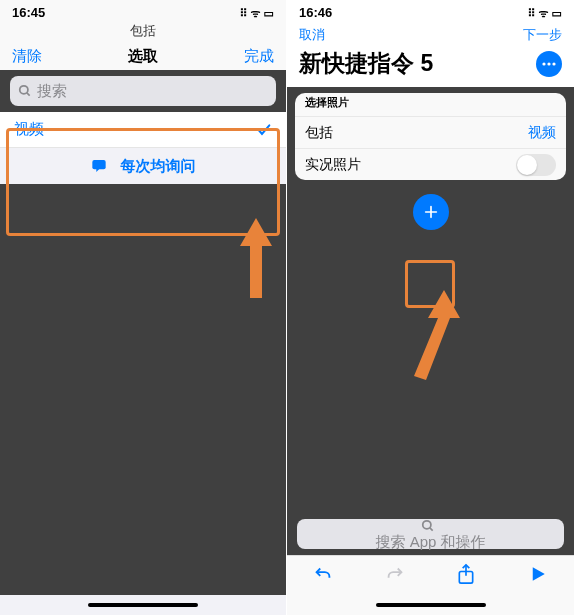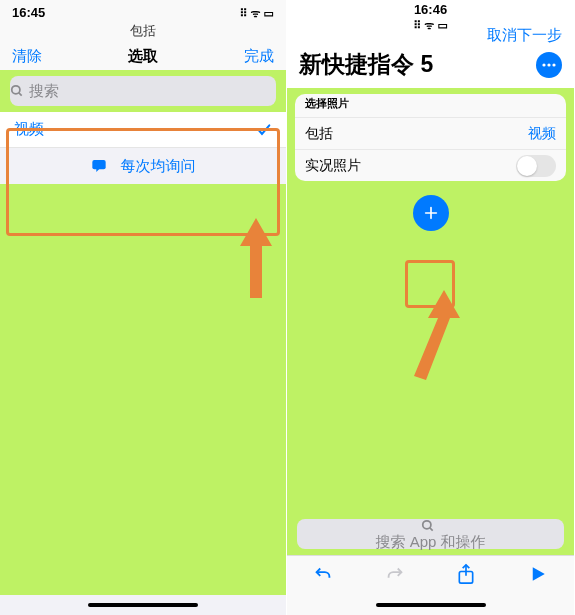--- a/index.html
+++ b/index.html
@@ -1,34 +1,34 @@
 <!DOCTYPE html>
 <html><head>
   <meta charset="utf-8">
   <style>
     * { margin: 0; padding: 0; box-sizing: border-box; font-family: -apple-system, 'PingFang SC', sans-serif; }
     body { background: #fff; width: 575px; height: 615px; display: flex; }
-    .pane { width: 287px; height: 615px; background: #bef264; position: relative; overflow: hidden; }
+    .pane { width: 287px; height: 615px; background: #404040; position: relative; overflow: hidden; }
     .pane-left { border-right: 1px solid #fff; }
     .status-bar { height: 22px; display: flex; justify-content: space-between; align-items: center; padding: 2px 12px 0; background: #f9f9f9; font-size: 13px; font-weight: 600; }
     .status-icons { display: flex; gap: 3px; align-items: center; font-size: 11px; }
-    .pane-right .status-bar { background: #fff; flex-direction: column; }
+    .pane-right .status-bar { background: #fff; }
     .sub-header { height: 20px; text-align: center; font-size: 13px; background: #f9f9f9; color: #333; }
     .header-row { height: 28px; display: flex; justify-content: space-between; align-items: center; padding: 0 12px; background: #f9f9f9; font-size: 15px; }
     .header-row .center { font-weight: 600; color: #000; }
     .header-row .side { color: #007aff; font-size: 15px; }
-    .search-bar { margin: 6px 10px; height: 30px; background: #e4e4e9; border-radius: 8px; display: flex; align-items: center; padding: 0 0; color: #8a8a8e; font-size: 15px; }
+    .search-bar { margin: 6px 10px; height: 30px; background: #e4e4e9; border-radius: 8px; display: flex; align-items: center; padding: 0 8px; color: #8a8a8e; font-size: 15px; }
     .search-bar svg { margin-right: 5px; flex-shrink: 0; }
     .list { background: #fff; }
     .list-item { height: 36px; display: flex; justify-content: space-between; align-items: center; padding: 0 14px; border-bottom: 0.5px solid #e5e5e5; color: #007aff; font-size: 15px; }
     .list-item.sel svg { display: block; }
-    .ask-row { height: 36px; display: flex; justify-content: center; align-items: center; gap: 14px; font-size: 15px; color: #007aff; background: #f2f2f7; }
+    .ask-row { height: 36px; display: flex; justify-content: center; align-items: center; gap: 14px; font-size: 15px; color: #007aff; background: #f2f2f7; font-weight: bold; }
     .highlight-box { position: absolute; border: 3px solid #e8833a; border-radius: 4px; pointer-events: none; }
     .arrow { position: absolute; pointer-events: none; }
-    .r-header { display: flex; justify-content: flex-end; align-items: center; padding: 4px 12px 2px; background: #fff; font-size: 15px; color: #007aff; }
+    .r-header { display: flex; justify-content: space-between; align-items: center; padding: 4px 12px 2px; background: #fff; font-size: 13px; color: #007aff; }
     .r-title-row { display: flex; justify-content: space-between; align-items: center; padding: 2px 12px 8px; background: #fff; }
     .r-title { font-size: 23px; font-weight: 700; }
     .more-btn { width: 26px; height: 26px; border-radius: 50%; background: #007aff; display: flex; justify-content: center; align-items: center; color: #fff; font-size: 14px; }
     .card { margin: 6px 8px; background: #f9f9f9; border-radius: 10px; overflow: hidden; }
     .card-head { display: flex; justify-content: space-between; align-items: center; padding: 6px 10px 0; font-size: 12px; color: #8a8a8e; }
     .card-head .close { width: 18px; height: 18px; border-radius: 50%; background: #e5e5e5; display: inline-flex; align-items: center; justify-content: center; color: #888; font-size: 10px; }
     .card-title { padding: 2px 10px 6px; font-size: 11px; font-weight: 600; }
     .card-row { height: 32px; display: flex; justify-content: space-between; align-items: center; padding: 0 10px; border-top: 0.5px solid #e8e8e8; font-size: 14px; }
     .card-row .label { color: #8a8a8e; }
     .card-row .val-link { color: #007aff; }

